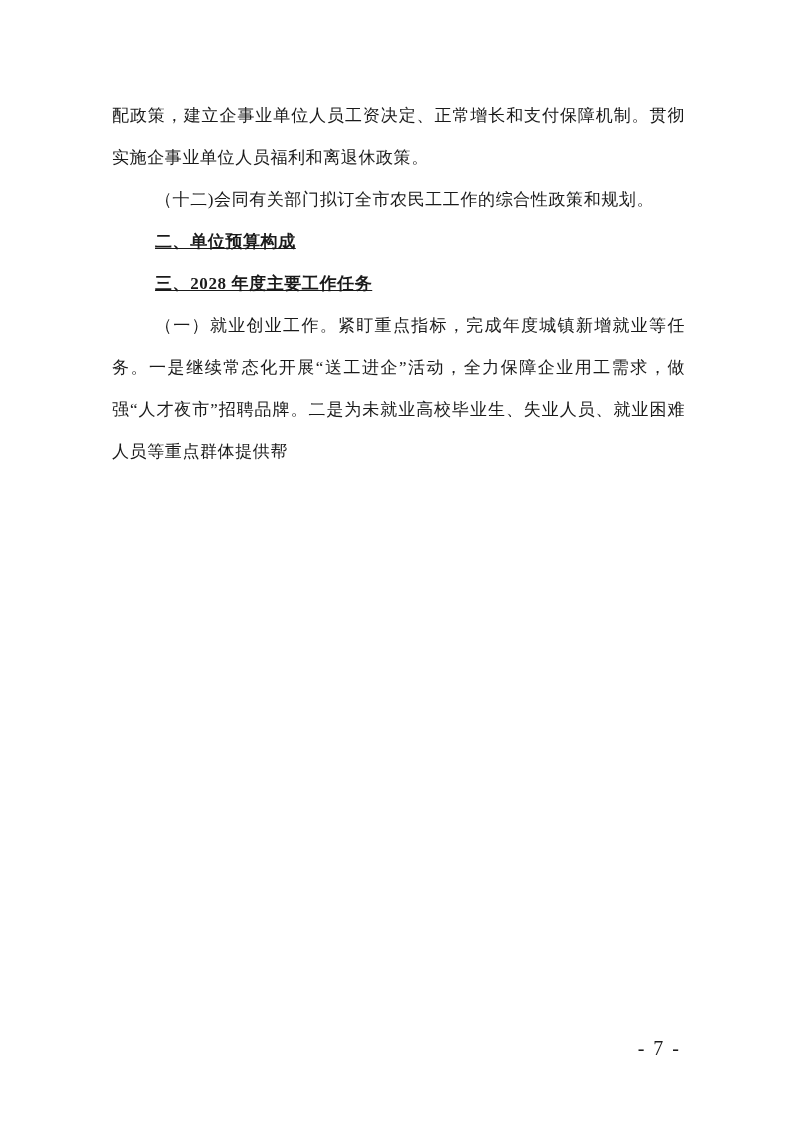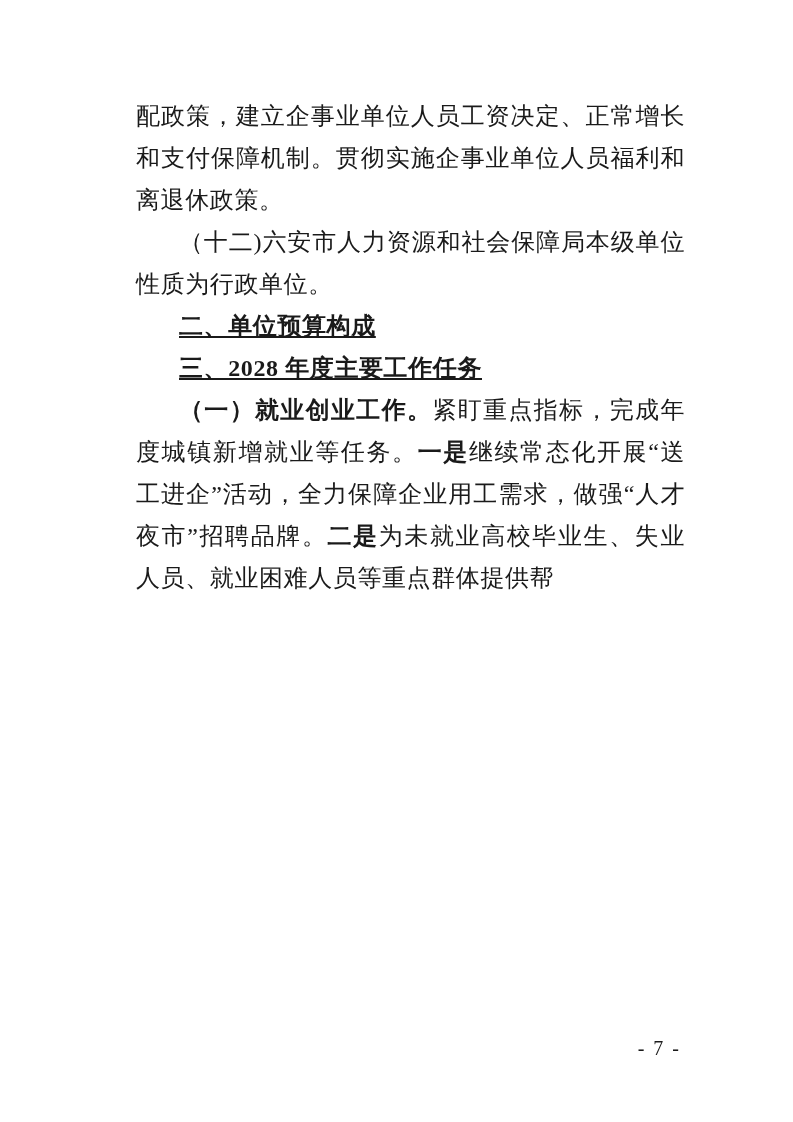--- a/index.html
+++ b/index.html
@@ -18,65 +18,64 @@
   .page {
     position: absolute;
     left: 0;
     top: 0;
     width: 793px;
     height: 1122px;
     box-sizing: border-box;
     padding: 95px 108px 60px 112px;
   }
   .doc-body {
-    font-size: 24px;
+    font-size: 17px;
     line-height: 42px;
     letter-spacing: 0.6px;
     text-align: justify;
     text-justify: inter-ideograph;
-    margin-left: 24px;
   }
   p.para {
     margin: 0;
     text-indent: 0;
     white-space: pre-wrap;
   }
   p.indent {
     text-indent: 43px;
   }
   p.heading {
     margin: 0;
     text-indent: 43px;
     font-weight: bold;
     letter-spacing: 0.6px;
     text-decoration: underline;
   }
   .strong-inline {
-    font-weight: bold;
+    font-weight: normal;
   }
   .page-number {
     position: absolute;
     right: 112px;
     bottom: 62px;
     font-size: 20px;
     letter-spacing: 2px;
     color: #1a1a1a;
     font-family: "Liberation Serif", serif;
   }
 </style>
 </head>
 <body>
 
 <div class="page">
   <div class="doc-body">
 
     <p class="para">配政策，建立企事业单位人员工资决定、正常增长和支付保障机制。贯彻实施企事业单位人员福利和离退休政策。</p>
 
 
-    <p class="para indent">（十二)六安市人力资源和社会保障局本级单位性质为行政单位。</p>
+    <p class="para indent">（十二)会同有关部门拟订全市农民工工作的综合性政策和规划。</p>
 
 
 
     <p class="heading">二、单位预算构成</p>
 
 
     <p class="heading">三、2028 年度主要工作任务</p>
 
     <p class="para indent"><span class="strong-inline">（一）就业创业工作。</span><span>紧盯重点指标，完成年度城镇新增就业等任务。</span><span class="strong-inline">一是</span><span>继续常态化开展“送工进企”活动，全力保障企业用工需求，做强“人才夜市”招聘品牌。</span><span class="strong-inline">二是</span><span>为未就业高校毕业生、失业人员、就业困难人员等重点群体提供帮</span></p>
 

